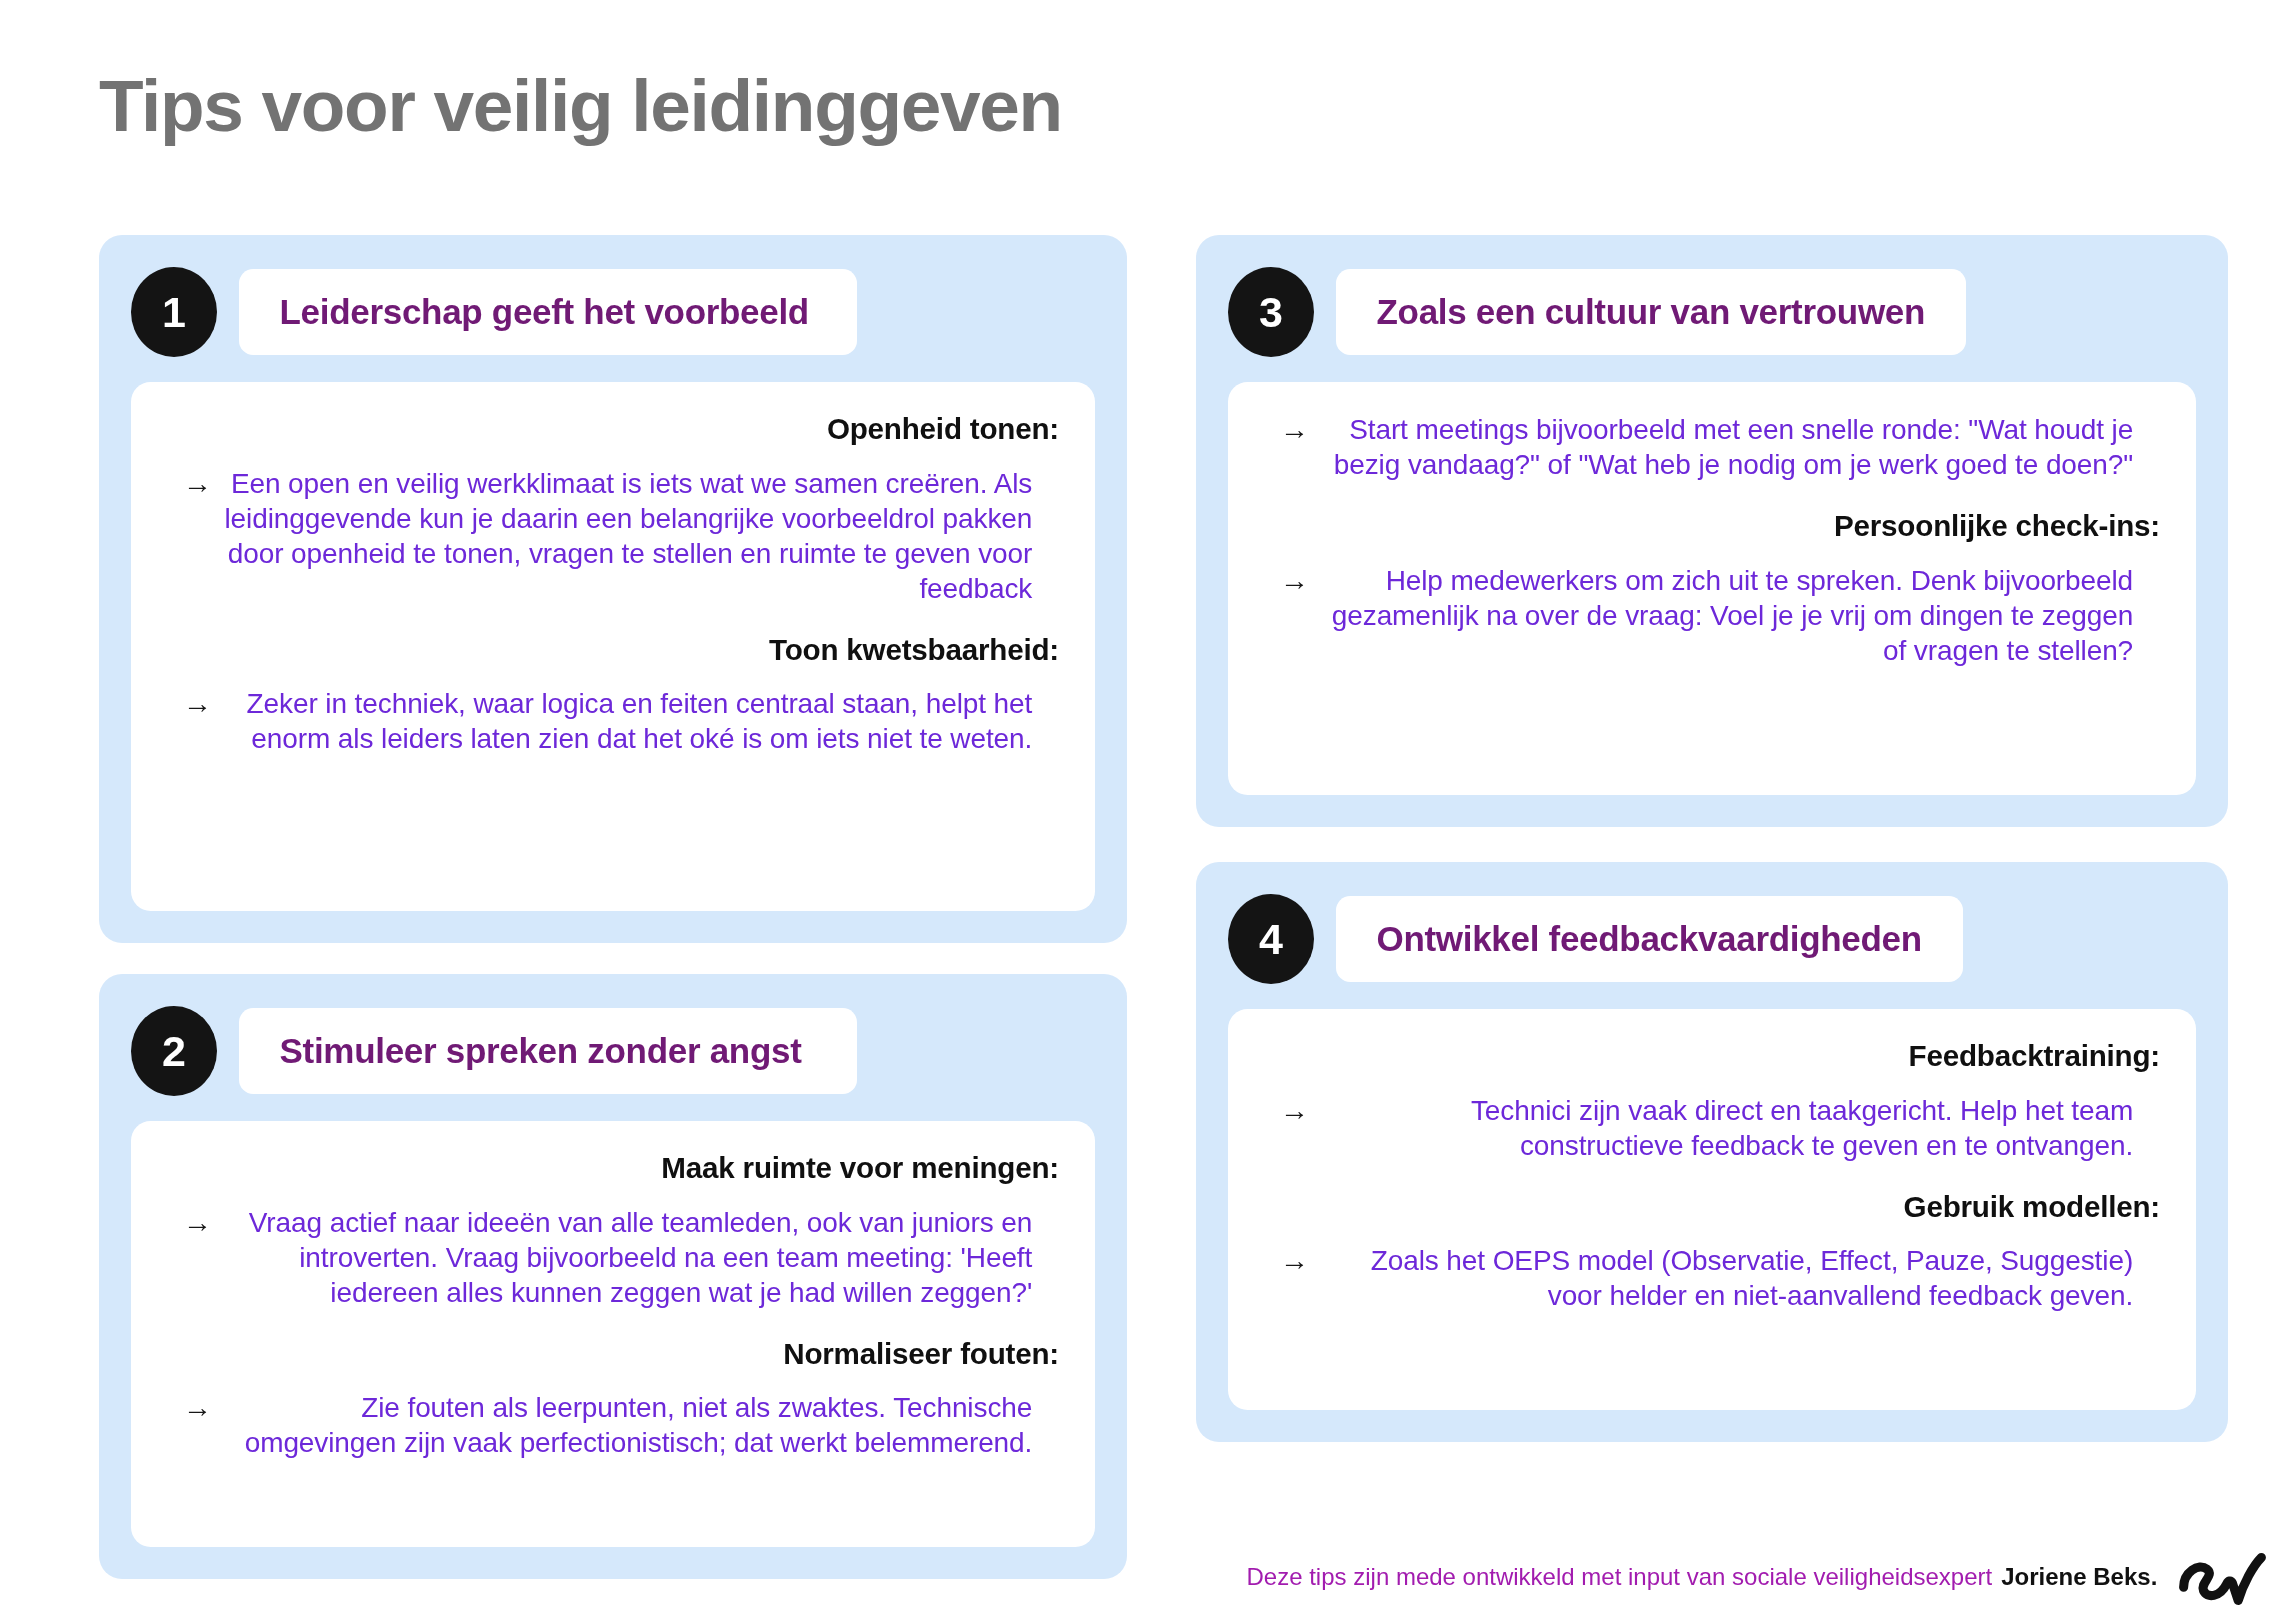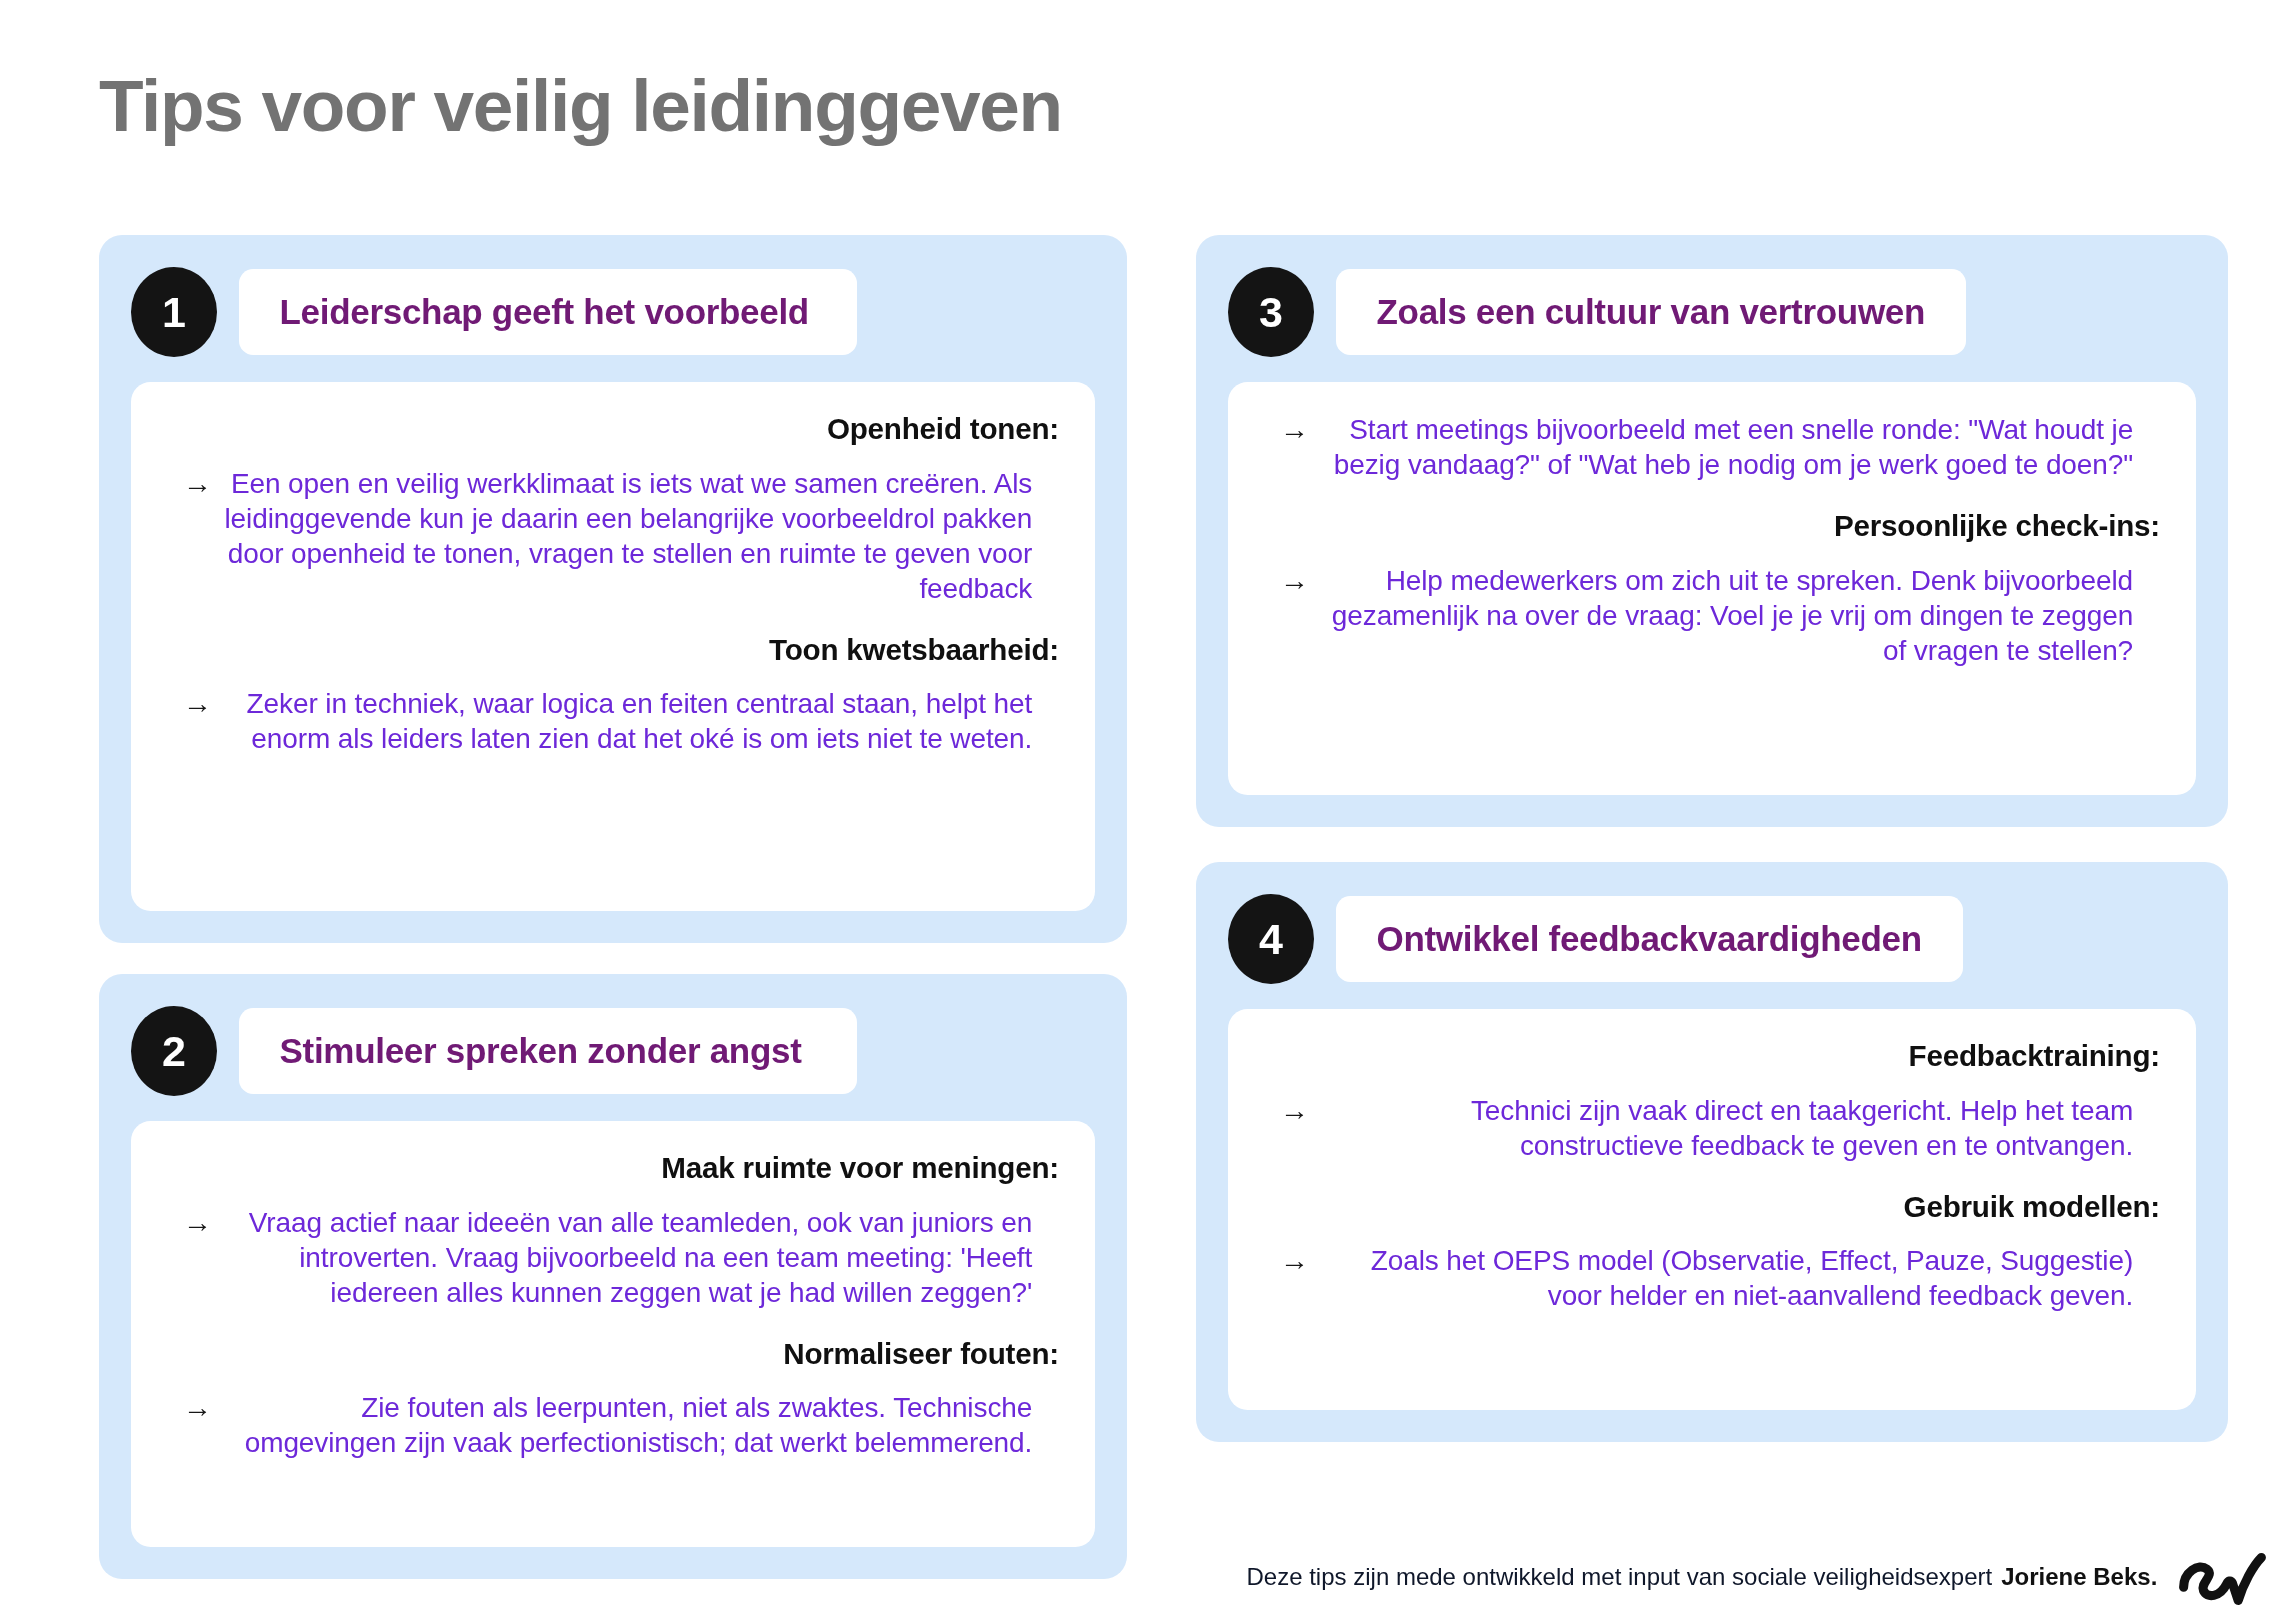--- a/index.html
+++ b/index.html
@@ -98,21 +98,21 @@
     color: #6d28d9;
     letter-spacing: -0.1px;
   }
   .footer {
     position: absolute;
     top: 1539px;
     right: 25px;
     display: flex;
     align-items: center;
   }
-  .footer-text { font-size: 24px; color: #0f172a; }
+  .footer-text { font-size: 24px; color: #a21caf; }
   .footer-credit { font-size: 24px; font-weight: 700; color: #111111; margin-left: 9px; }
   .sv-logo { margin-left: 19.7px; width: 91px; height: 75px; }
 </style>
 </head>
 <body>
 
 <h1 class="page-title">Tips voor veilig leidinggeven</h1>
 
 <section class="card card-1">
   <div class="card-header">

